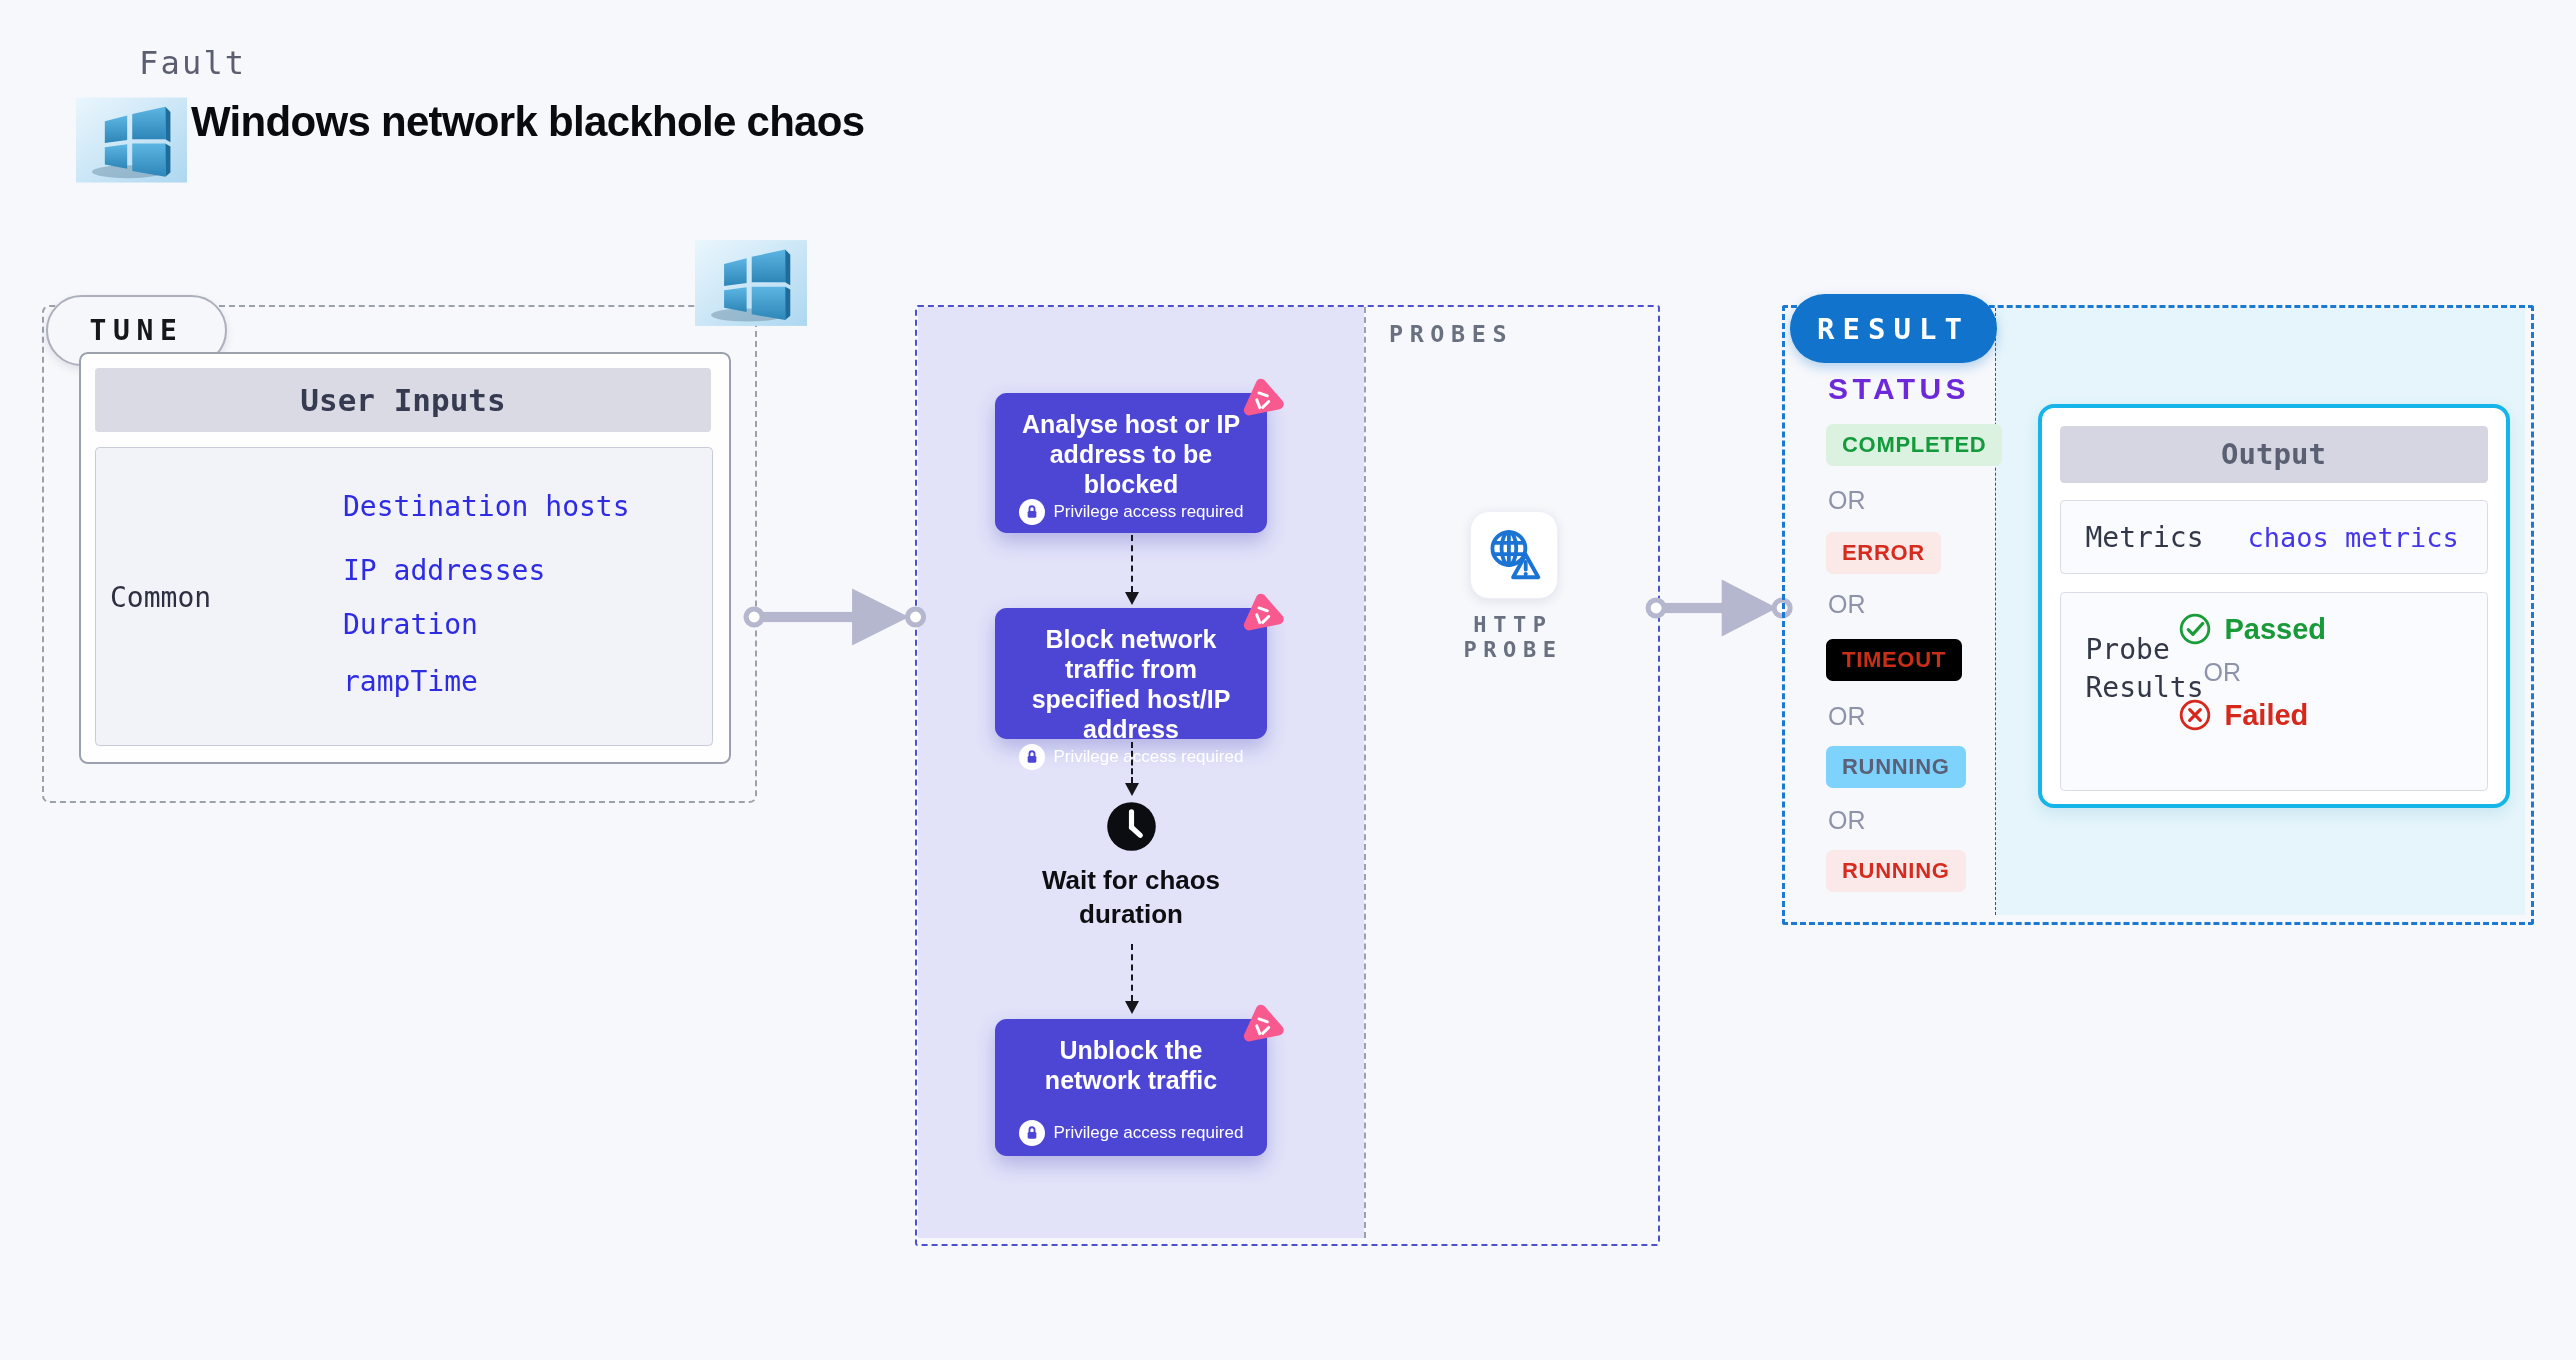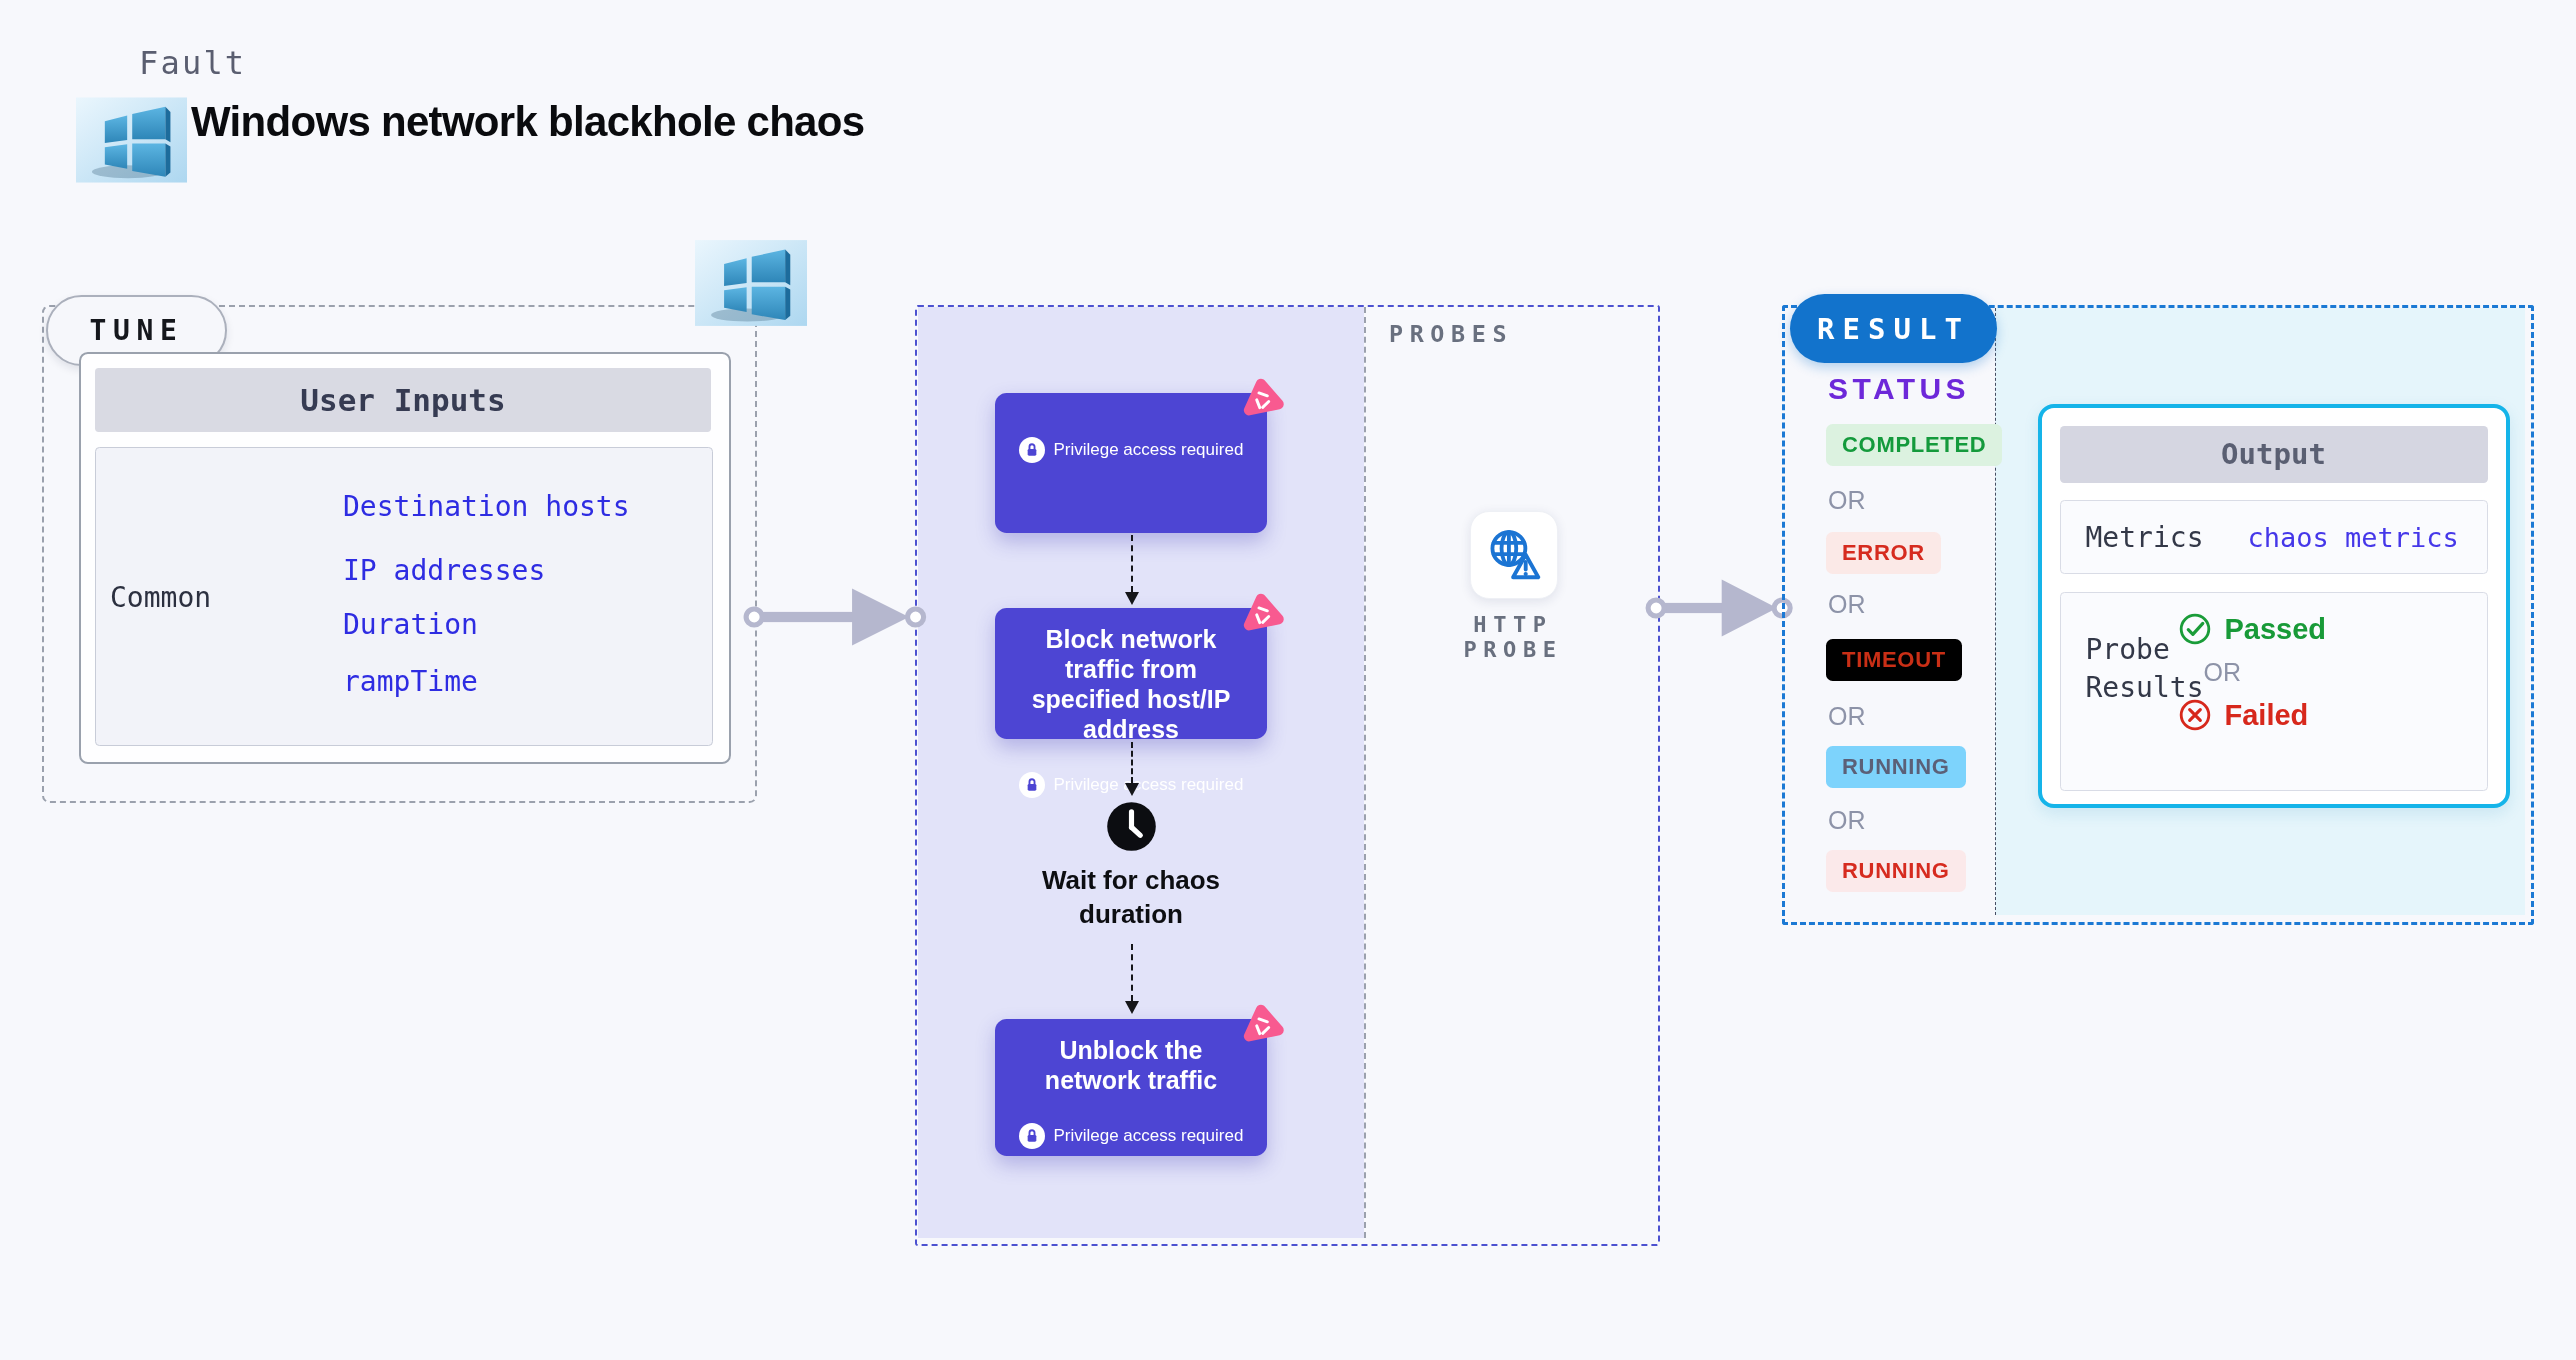--- a/index.html
+++ b/index.html
@@ -38,21 +38,21 @@
   #probes-divider{left:1364px;top:307px;height:931px;width:0;border-left:2.2px dashed #9ba1ad;}
   #execution-badge{left:922px;top:272px;width:257px;height:68px;background:#e3e4fa;border:3.7px solid #4247cb;
                    font-size:29px;letter-spacing:6.6px;color:#4247cb;}
   #probes-label{left:1389px;top:320px;font-size:23.4px;letter-spacing:6.6px;font-weight:700;color:#69707f;}
 
   .step{left:995px;width:272px;background:#4d45d3;border-radius:11.7px;color:#fff;
         display:flex;flex-direction:column;align-items:center;justify-content:space-between;
         padding:16px 22px 10.2px;box-sizing:border-box;box-shadow:0 8.8px 19px rgba(62,54,180,.28);}
   #step-1{top:393px;height:140px;} #step-2{top:608px;height:131px;} #step-3{top:1019px;height:137px;}
   .step-title{font-family:"Liberation Sans",sans-serif;font-size:25px;line-height:30px;font-weight:700;text-align:center;}
-  .priv{display:flex;align-items:center;gap:8.8px;margin-top:28px;}
+  .priv{display:flex;align-items:center;gap:8.8px;}
   .priv-text{font-family:"Liberation Sans",sans-serif;font-size:17px;font-weight:500;}
   .chaos-ico{width:47px;height:47px;}
   #chaos-1{left:1239px;top:375px;} #chaos-2{left:1239px;top:590px;} #chaos-3{left:1239px;top:1001px;}
 
   .vline{left:1131px;width:0;border-left:2.2px dashed #15161a;}
   #vline-a{top:535px;height:57px;} #vline-b{top:742px;height:41px;} #vline-c{top:944px;height:57px;}
   .vhead{left:1125px;width:0;height:0;border-left:7.3px solid transparent;border-right:7.3px solid transparent;
          border-top:13px solid #15161a;}
   #vhead-a{top:592px;} #vhead-b{top:783px;} #vhead-c{top:1001px;}
 
@@ -152,20 +152,21 @@
   <div class="abs mono tune-link" id="link-1">IP addresses</div>
   <div class="abs mono tune-link" id="link-2">Duration</div>
   <div class="abs mono tune-link" id="link-3">rampTime</div>
 
   <div class="abs" id="exec-bg"></div>
   <div class="abs" id="exec-probes-box"></div>
   <div class="abs" id="probes-divider"></div>
   <div class="abs mono" id="probes-label">PROBES</div>
 
   <div class="abs step" id="step-1">
+    <div class="step-title">Analyse host or IP address to be blocked</div>
     <div class="priv">
       <svg width="26" height="26" viewBox="0 0 36 36">
         <circle cx="18" cy="18" r="18" fill="#fff"></circle>
         <path d="M14.5,16.5 V13.5 a3.5,3.5 0 0 1 7,0 V16.5" fill="none" stroke="#4d45d3" stroke-width="2.6"></path>
         <rect x="12" y="16.5" width="12" height="9.5" rx="2" fill="#4d45d3"></rect>
       </svg>
       <span class="priv-text">Privilege access required</span>
     </div>
   </div>
 

